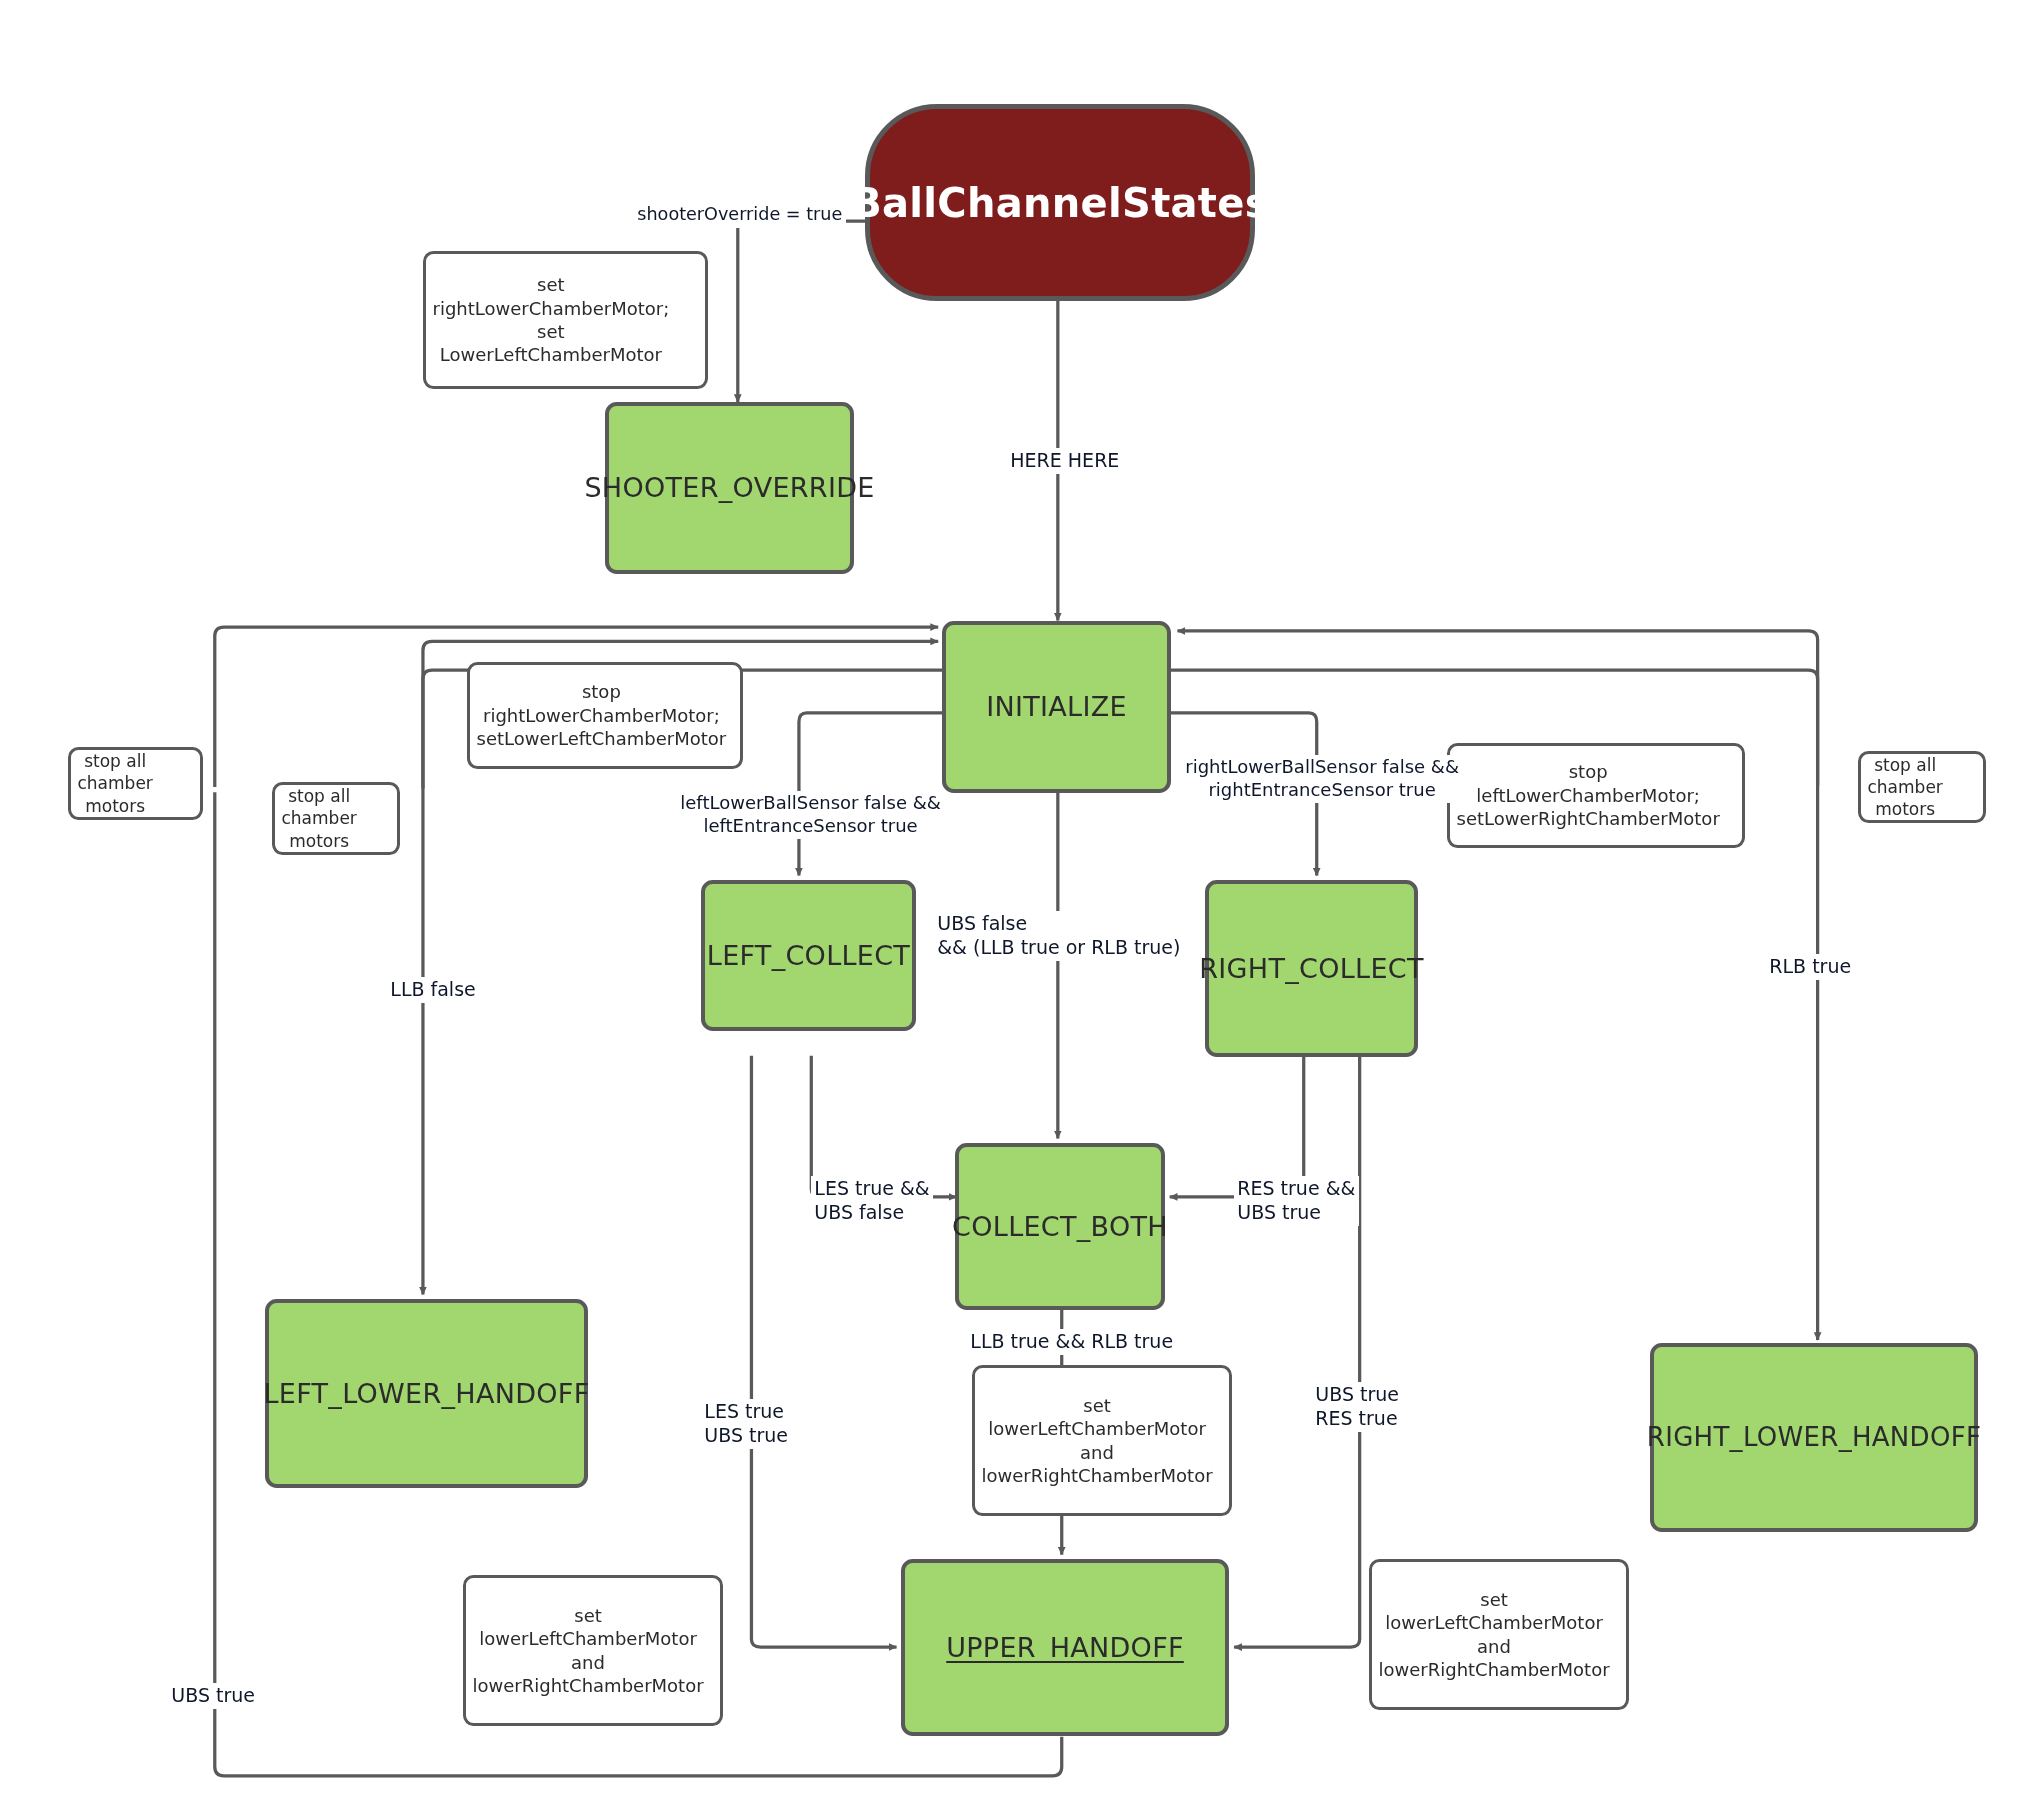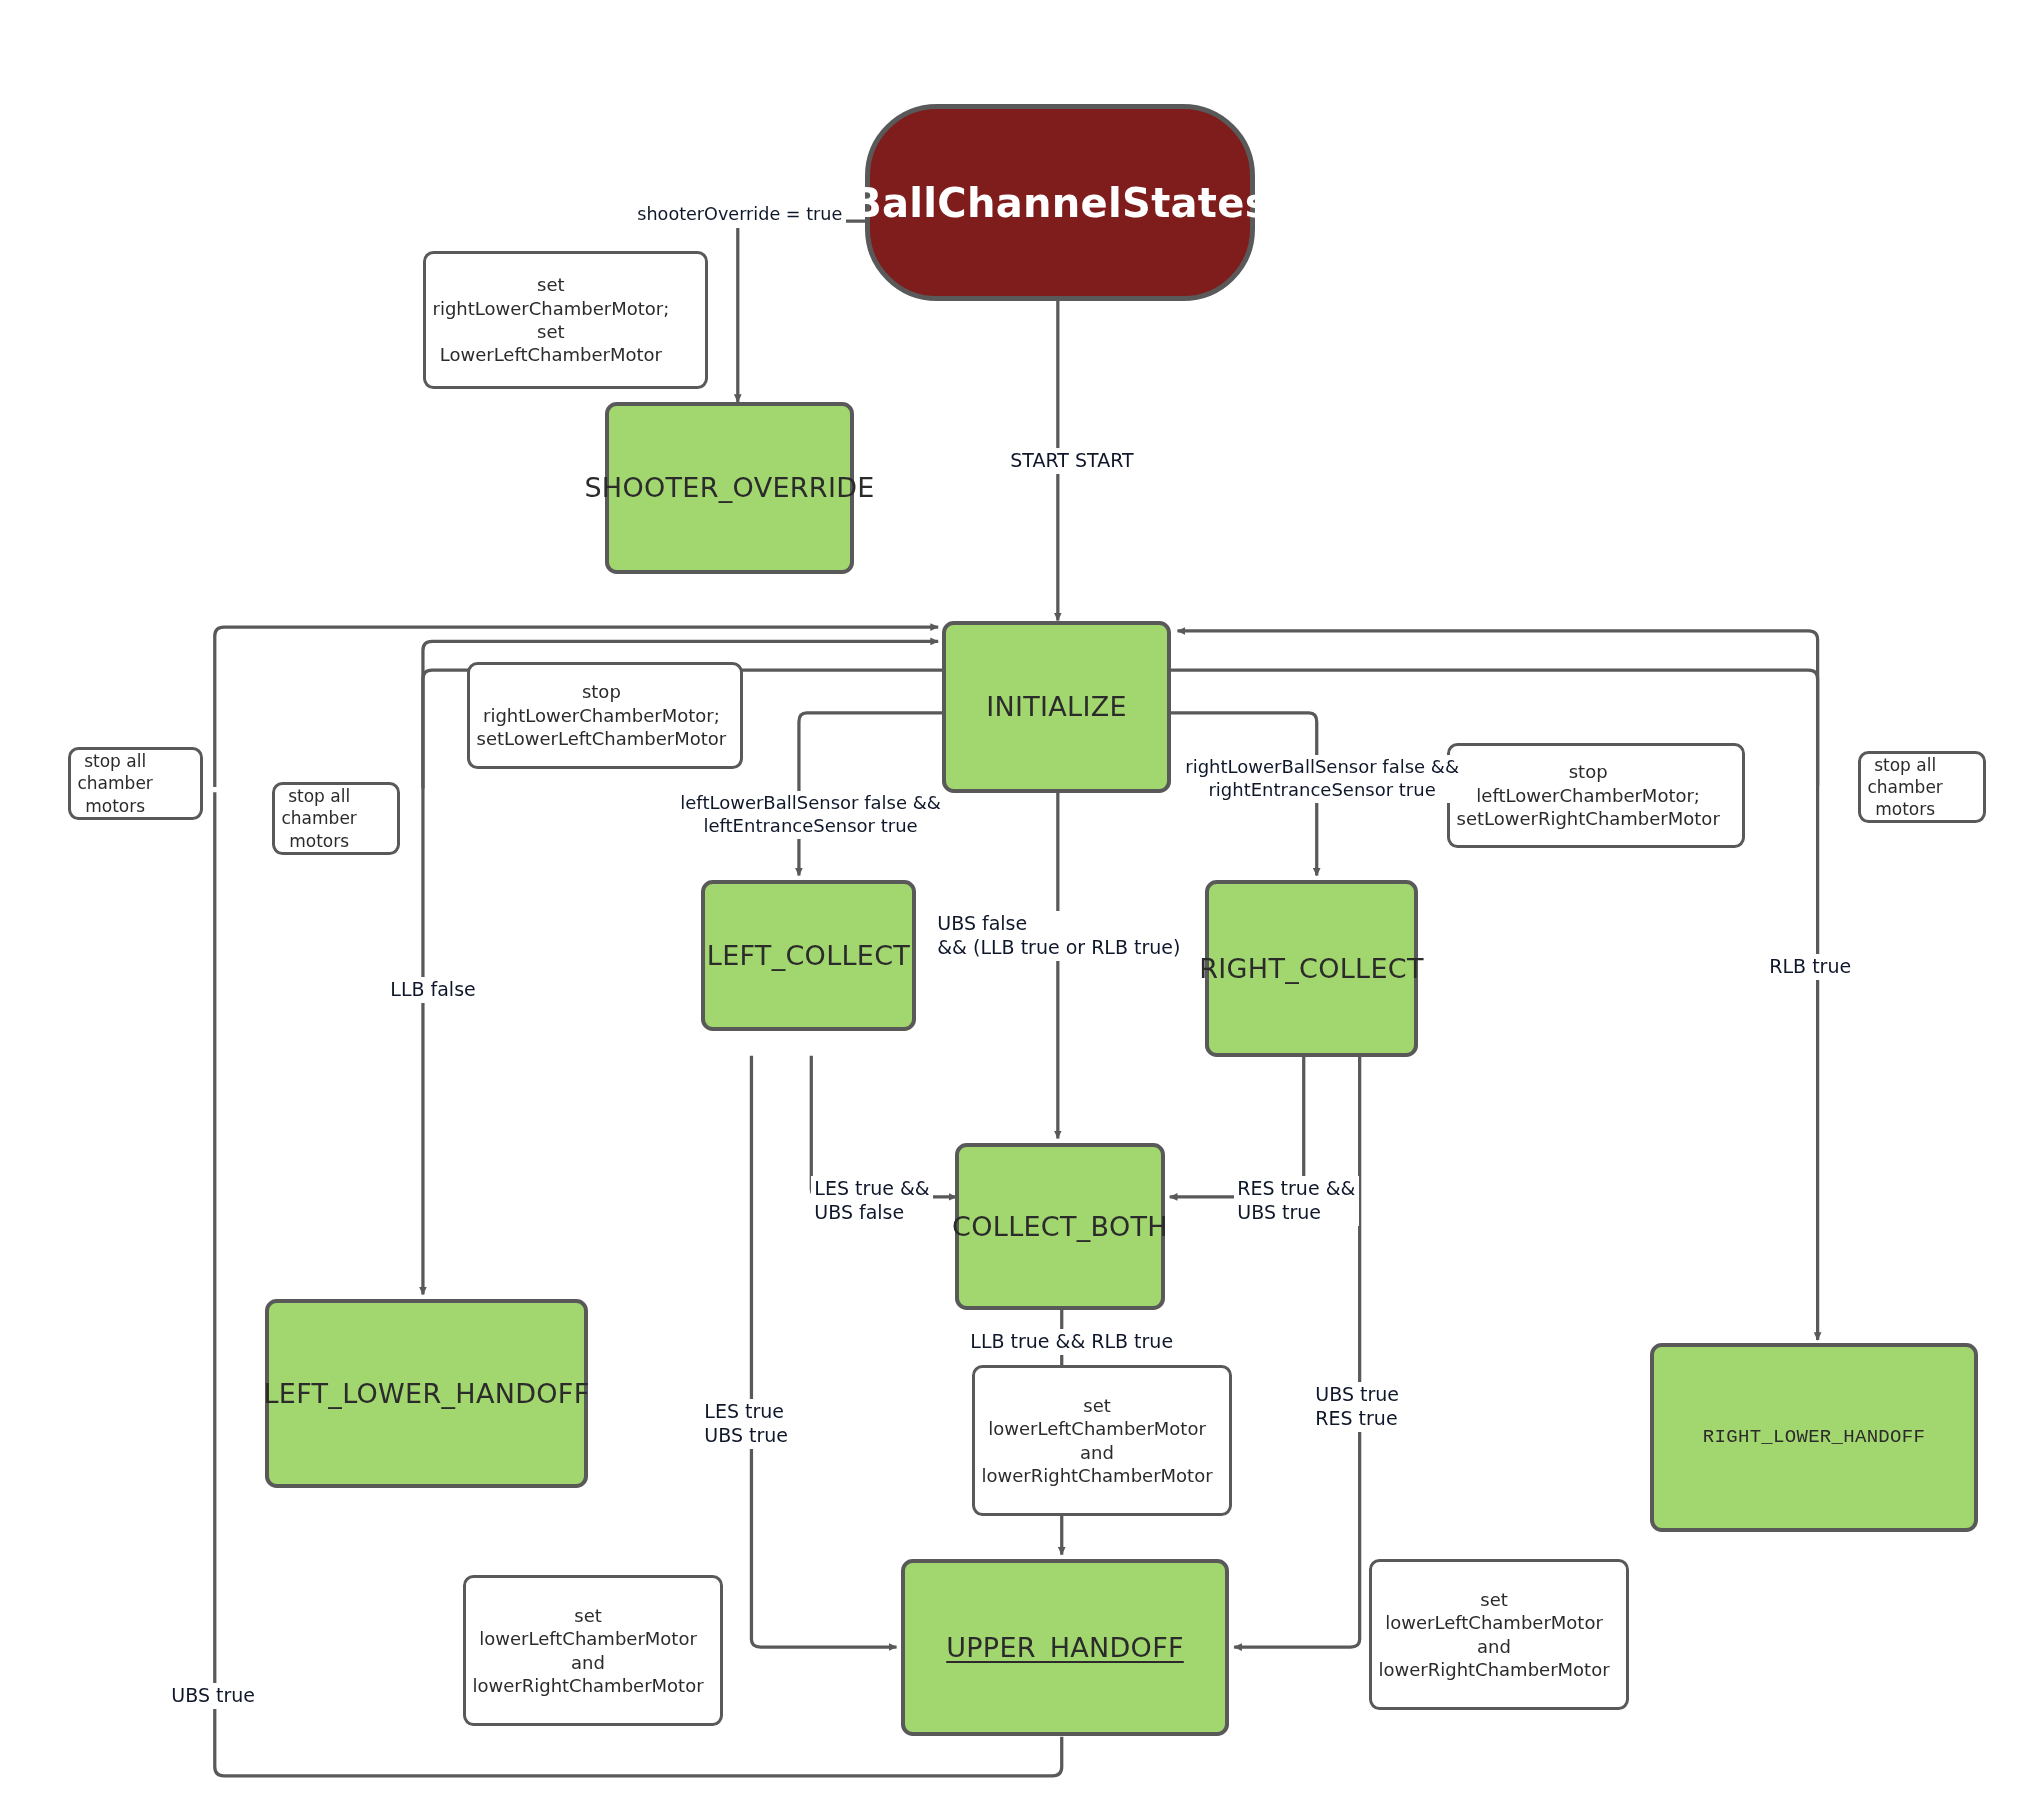--- a/index.html
+++ b/index.html
@@ -169,21 +169,21 @@
 
   <div class="node" style="left:955px; top:1143px; width:210px; height:167px;">
     <span class="label" style="font-size:27px;">COLLECT_BOTH</span>
   </div>
 
   <div class="node" style="left:265px; top:1299px; width:323px; height:189px;">
     <span class="label" style="font-size:27px;">LEFT_LOWER_HANDOFF</span>
   </div>
 
   <div class="node" style="left:1650px; top:1343px; width:328px; height:189px;">
-    <span class="label" style="font-size:19px;font-family:Liberation Mono, monospace;">RIGHT_LOWER_HANDOFF</span>
+    <span class="label" style="font-size:26px;">RIGHT_LOWER_HANDOFF</span>
   </div>
 
   <div class="node underlined" style="left:901px; top:1559px; width:328px; height:177px;">
     <span class="label" style="font-size:27px;">UPPER_HANDOFF</span>
   </div>
 
   <div class="note" style="left:423px; top:251px; width:285px; height:138px;">
     <span class="ntext" style="font-size:18px;">set
 rightLowerChamberMotor;
 set
@@ -236,21 +236,21 @@
 
   <div class="note" style="left:1369px; top:1559px; width:260px; height:151px;">
     <span class="ntext" style="font-size:18px;">set
 lowerLeftChamberMotor
 and
 lowerRightChamberMotor</span>
   </div>
 
   <div class="elabel bg lft" style="left:634px; top:203px; font-size:17.6px;">shooterOverride = true</div>
 
-  <div class="elabel bg ctr" style="left:1007px; top:448px; font-size:19px;">START START</div>
+  <div class="elabel bg ctr" style="left:1007px; top:448px; font-size:19px;">HERE HERE</div>
 
   <div class="elabel bg ctr" style="left:677px; top:791px; font-size:18px;">leftLowerBallSensor false &amp;&amp;
 leftEntranceSensor true</div>
 
   <div class="elabel bg ctr" style="left:1182px; top:755px; font-size:18px;">rightLowerBallSensor false &amp;&amp;
 rightEntranceSensor true</div>
 
   <div class="elabel bg lft" style="left:934px; top:911px; font-size:19px;">UBS false
 &amp;&amp; (LLB true or RLB true)</div>
 

